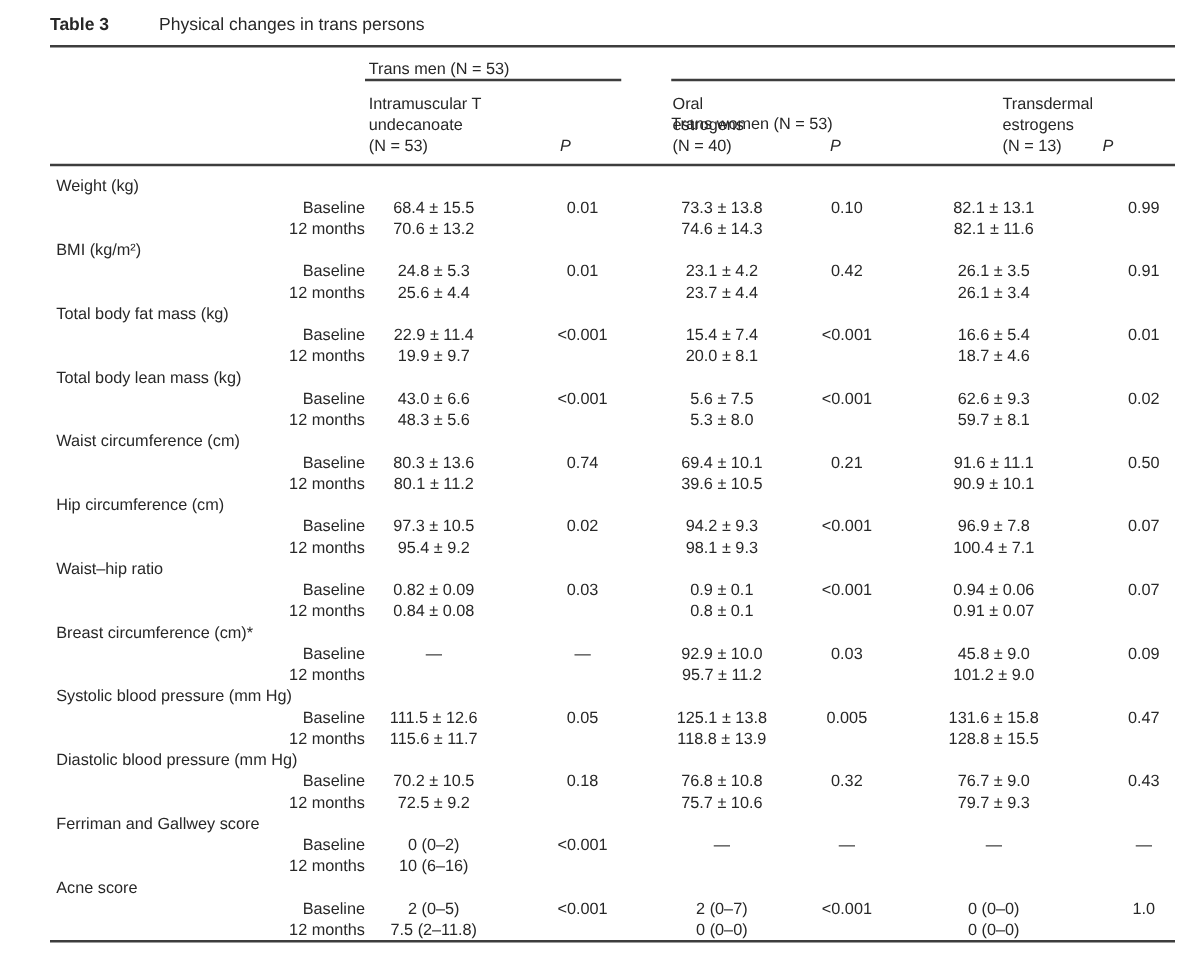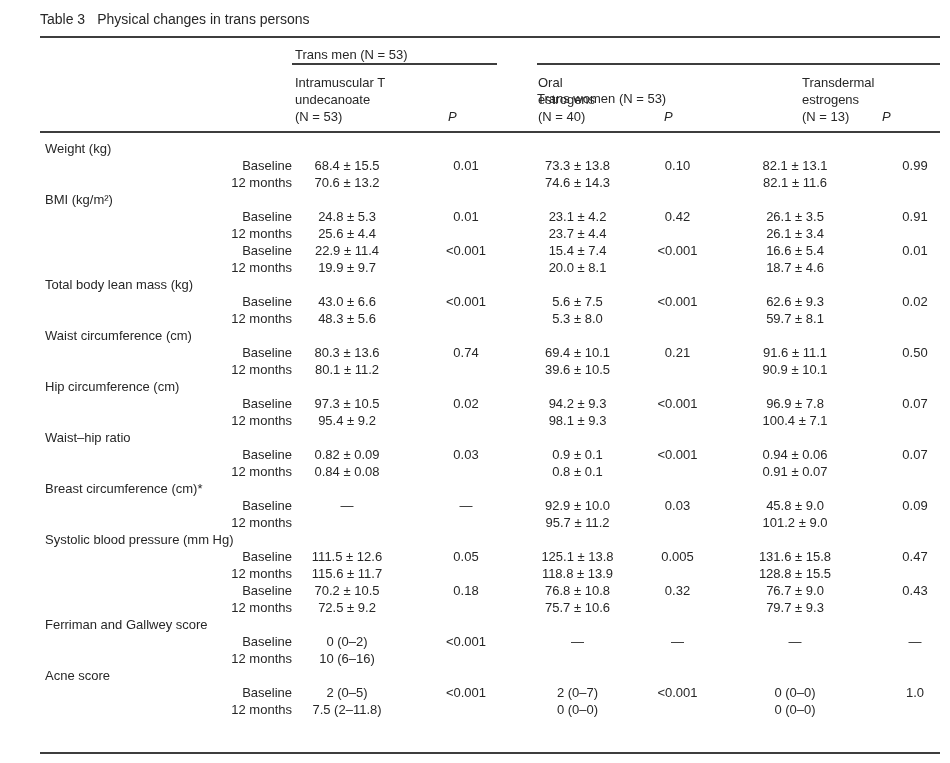--- a/index.html
+++ b/index.html
@@ -7,21 +7,21 @@
     position:relative;
     width:950px;
     height:763px;
     background:var(--color-background, #ffffff);
     font-family:"Liberation Sans", sans-serif;
     color:var(--color-ink, #272727);
     overflow:hidden;
   }
   
   .title-row { position:absolute; left:40px; top:11px; font-size:14px; white-space:nowrap; }
-  .title-label { font-weight:normal; margin-right:12px; }
+  .title-label { font-weight:bold; margin-right:40px; }
   
   .rule { position:absolute; background:var(--color-rule, #3d3d3d); }
   .rule-top    { left:40px; top:36px;  width:900px; height:2px; }
   .rule-head   { left:40px; top:131px; width:900px; height:2px; }
   .rule-bottom { left:40px; top:752px; width:900px; height:2px; }
   .group-underline { position:absolute; top:63px; height:1.5px; background:var(--color-rule, #3d3d3d); }
   .u1 { left:292px; width:205px; }
   .u2 { left:537px; width:403px; }
   
   .group-label { position:absolute; top:47px; font-size:13px; white-space:nowrap; }
@@ -126,20 +126,23 @@
       <div class="row">
     <div class="cell sub">12 months</div>
     <div class="cell val c-v1">25.6 ± 4.4</div>
     <div class="cell val c-p1"></div>
     <div class="cell val c-v2">23.7 ± 4.4</div>
     <div class="cell val c-p2"></div>
     <div class="cell val c-v3">26.1 ± 3.4</div>
     <div class="cell val c-p3"></div>
   </div>
       <div class="row">
+    <div class="cell cat-cell">Total body fat mass (kg)</div>
+  </div>
+      <div class="row">
     <div class="cell sub">Baseline</div>
     <div class="cell val c-v1">22.9 ± 11.4</div>
     <div class="cell val c-p1">&lt;0.001</div>
     <div class="cell val c-v2">15.4 ± 7.4</div>
     <div class="cell val c-p2">&lt;0.001</div>
     <div class="cell val c-v3">16.6 ± 5.4</div>
     <div class="cell val c-p3">0.01</div>
   </div>
       <div class="row">
     <div class="cell sub">12 months</div>
@@ -270,20 +273,23 @@
       <div class="row">
     <div class="cell sub">12 months</div>
     <div class="cell val c-v1">115.6 ± 11.7</div>
     <div class="cell val c-p1"></div>
     <div class="cell val c-v2">118.8 ± 13.9</div>
     <div class="cell val c-p2"></div>
     <div class="cell val c-v3">128.8 ± 15.5</div>
     <div class="cell val c-p3"></div>
   </div>
       <div class="row">
+    <div class="cell cat-cell">Diastolic blood pressure (mm Hg)</div>
+  </div>
+      <div class="row">
     <div class="cell sub">Baseline</div>
     <div class="cell val c-v1">70.2 ± 10.5</div>
     <div class="cell val c-p1">0.18</div>
     <div class="cell val c-v2">76.8 ± 10.8</div>
     <div class="cell val c-p2">0.32</div>
     <div class="cell val c-v3">76.7 ± 9.0</div>
     <div class="cell val c-p3">0.43</div>
   </div>
       <div class="row">
     <div class="cell sub">12 months</div>

